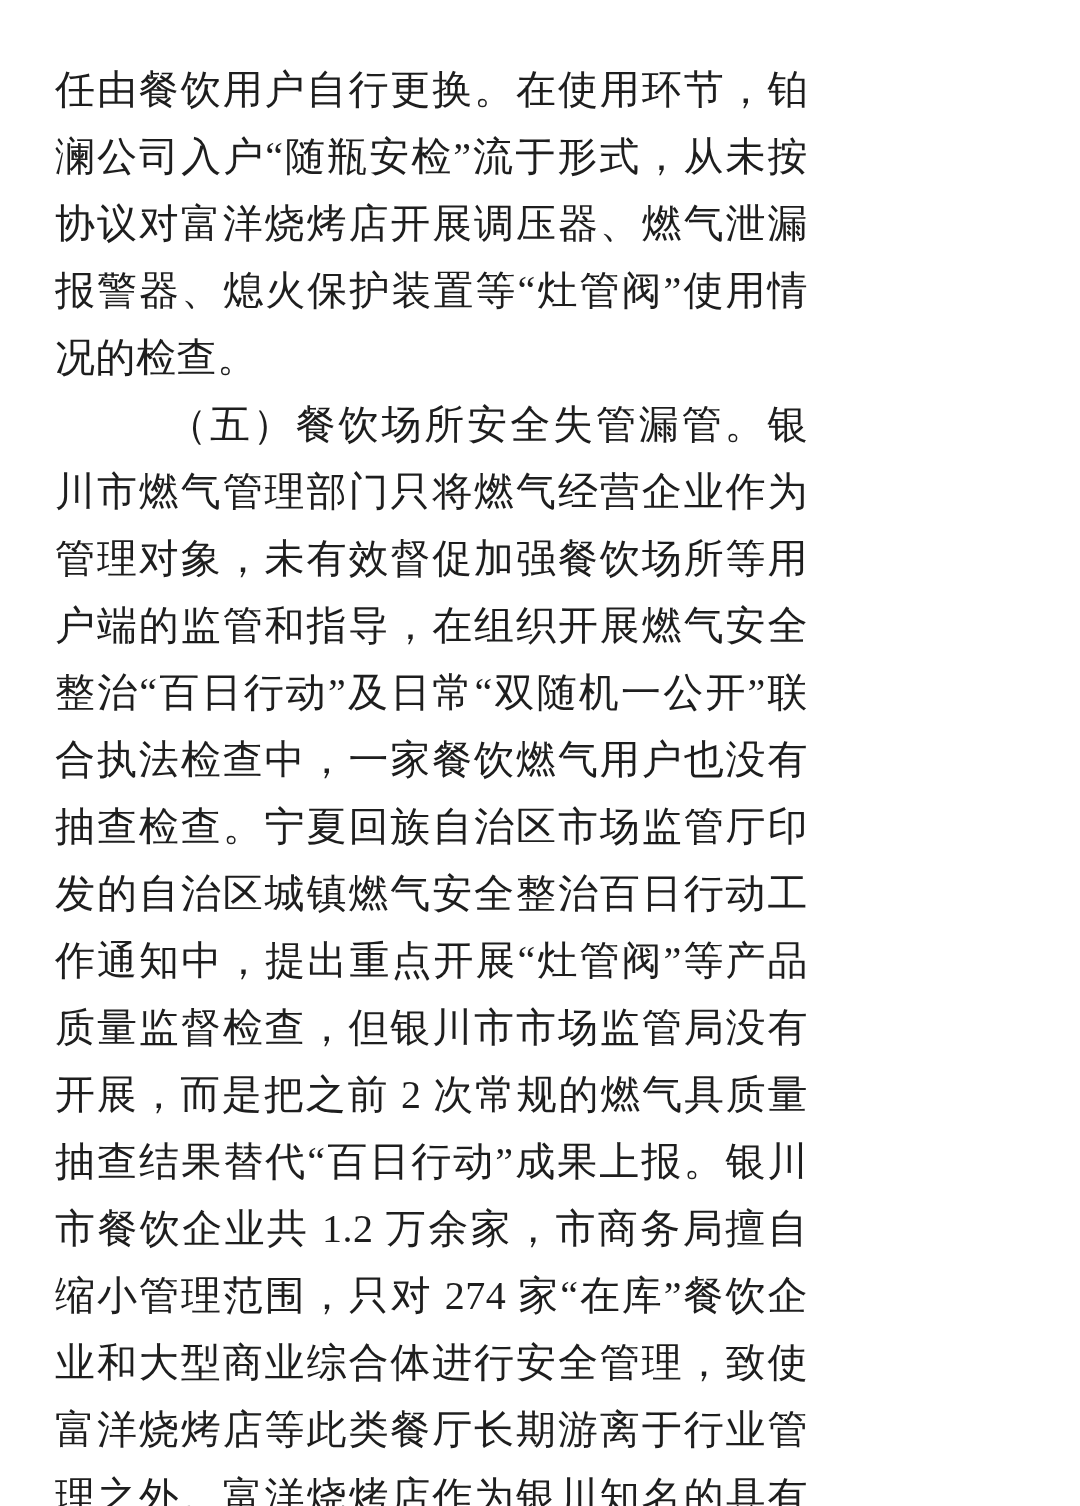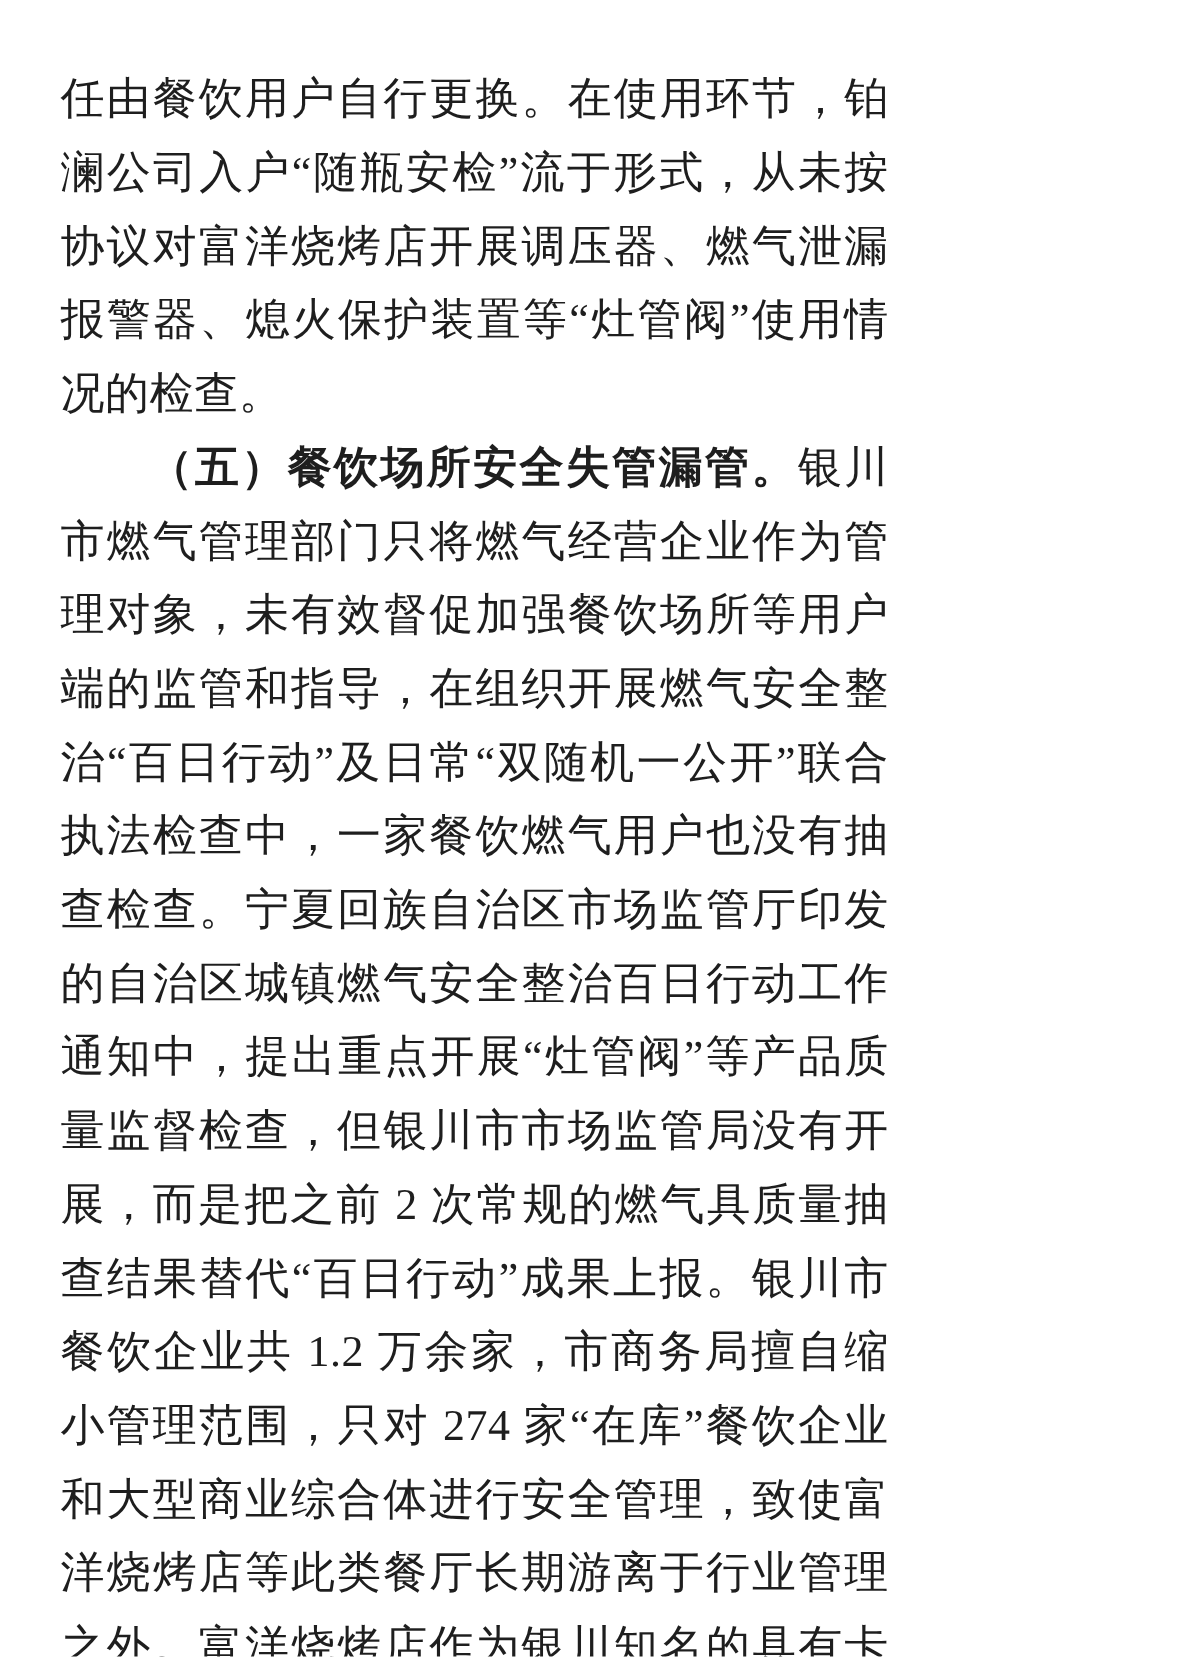--- a/index.html
+++ b/index.html
@@ -27,21 +27,22 @@
     color: #1e1e1e;
     text-align: justify;
     text-justify: inter-character;
     letter-spacing: 0.5px;
     word-break: break-all;
   }
   .para.indent {
     text-indent: 2em;
   }
   .section-lead {
-    font-weight: bold;
+    font-weight: normal;
+    margin-left: 32px;
   }
 </style>
 </head>
 <body>
 
 <div class="page">
 
   <p class="para"><span>任由餐饮用户自行更换。在使用环节，铂澜公司入户“随瓶安检”流于形式，从未按协议对富洋烧烤店开展调压器、燃气泄漏报警器、熄火保护装置等“灶管阀”使用情况的检查。</span></p>
 
   <p class="para indent"><span class="section-lead">（五）餐饮场所安全失管漏管。</span><span>银川市燃气管理部门只将燃气经营企业作为管理对象，未有效督促加强餐饮场所等用户端的监管和指导，在组织开展燃气安全整治“百日行动”及日常“双随机一公开”联合执法检查中，一家餐饮燃气用户也没有抽查检查。宁夏回族自治区市场监管厅印发的自治区城镇燃气安全整治百日行动工作通知中，提出重点开展“灶管阀”等产品质量监督检查，但银川市市场监管局没有开展，而是把之前 2 次常规的燃气具质量抽查结果替代“百日行动”成果上报。银川市餐饮企业共 1.2 万余家，市商务局擅自缩小管理范围，只对 274 家“在库”餐饮企业和大型商业综合体进行安全管理，致使富洋烧烤店等此类餐厅长期游离于行业管理之外。富洋烧烤店作为银川知名的具有卡拉 OK 功能的餐厅，没有按规定设置 2 个安全出口，又封堵二楼所有窗户长达 7 年之久，但市、区两级消防部门对此类风险隐患视而不见，既没有将其纳入消防安全重点场所，也没有纳入“双随机一公开”名录库进行监督检查。新华街派出所 2 次认定富洋烧烤店</span></p>

